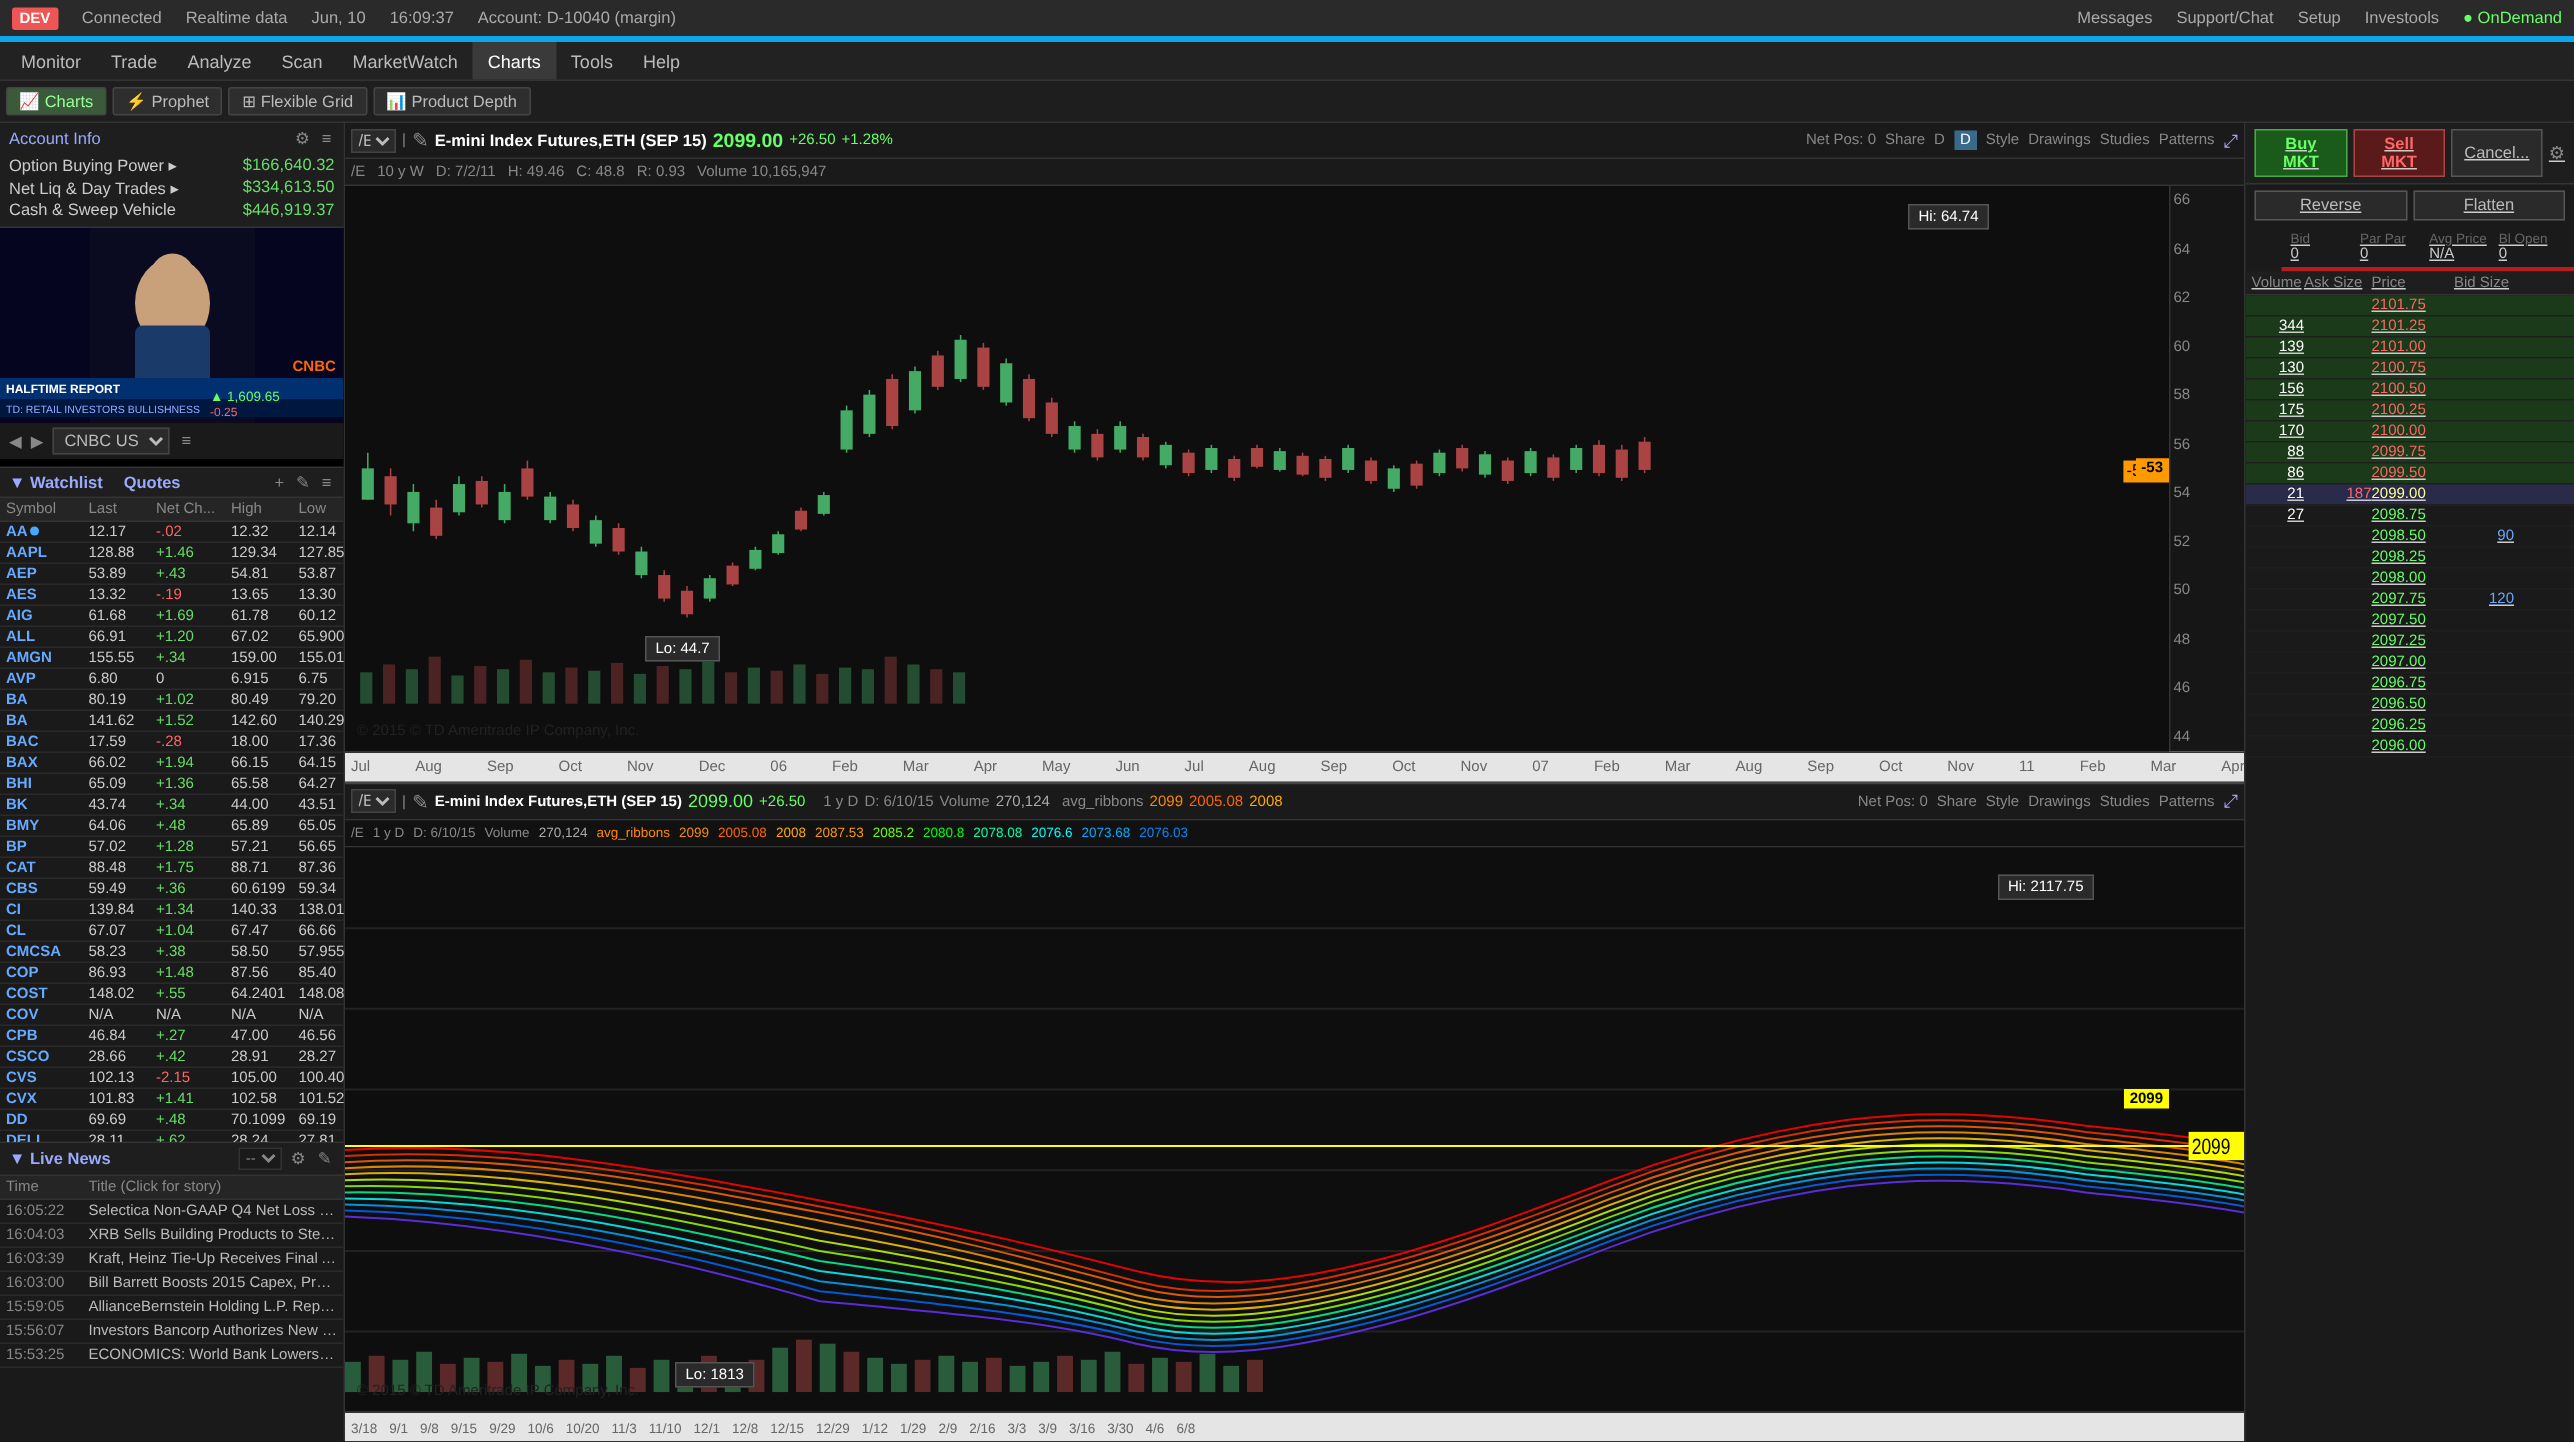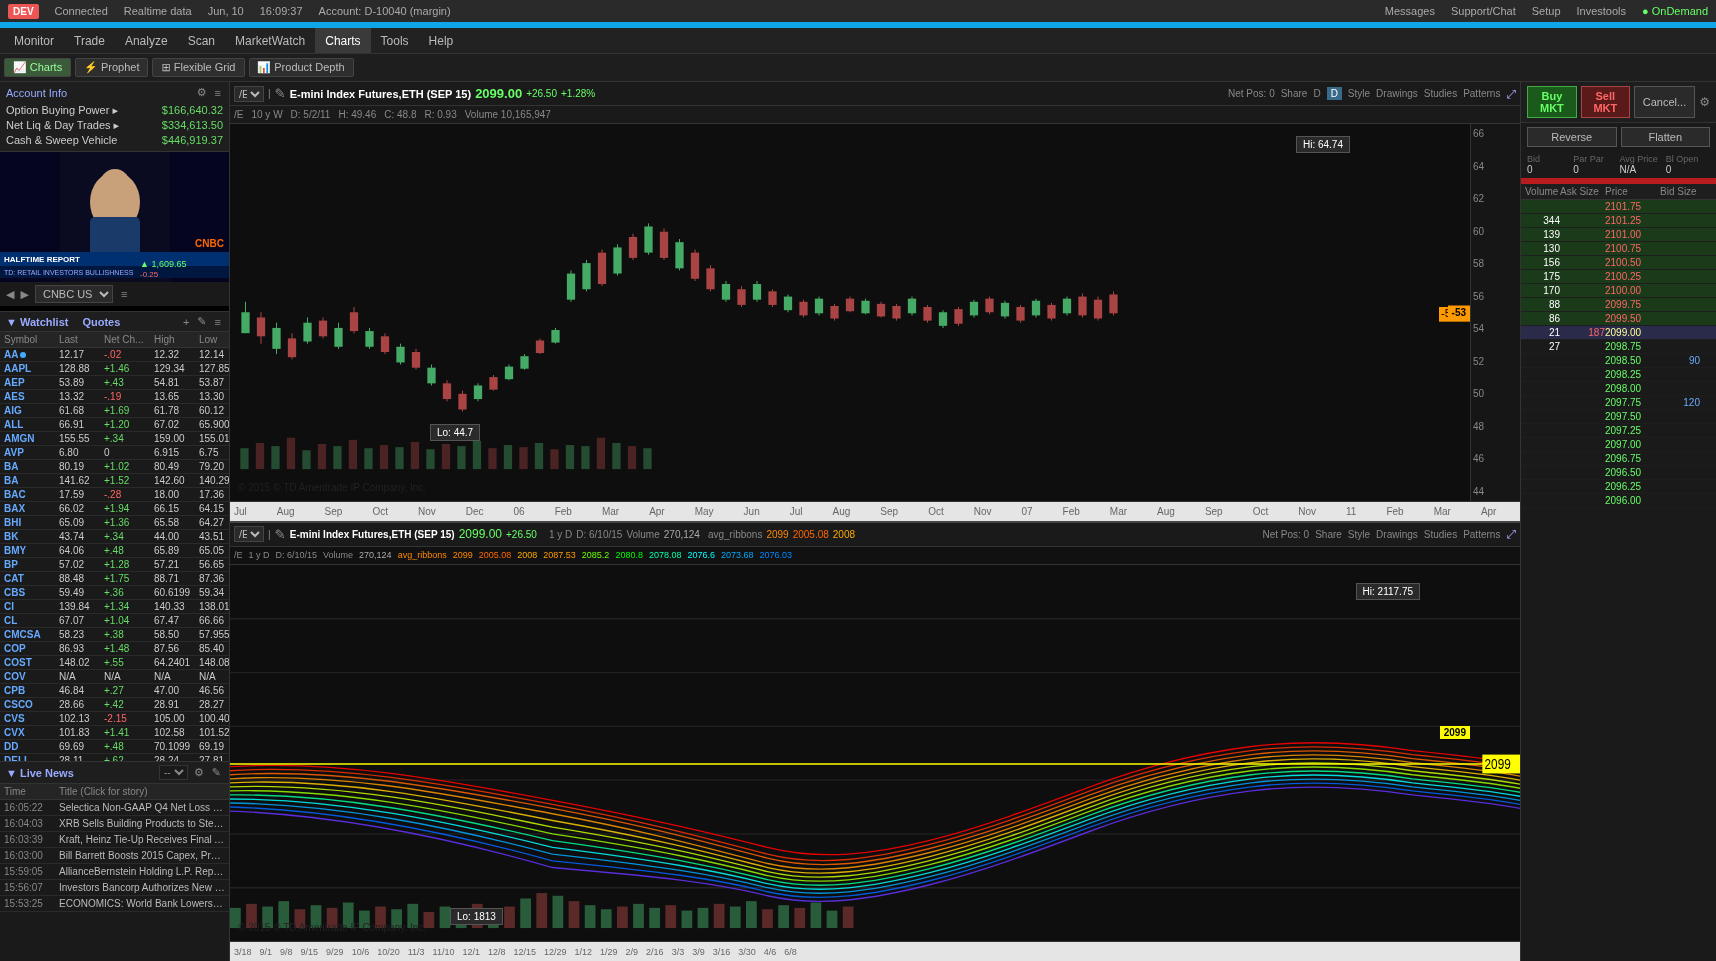--- a/index.html
+++ b/index.html
@@ -1,19 +1,19 @@
 <!DOCTYPE html>
 <html><head>
   <meta charset="utf-8">
   <style>
     * { margin: 0; padding: 0; box-sizing: border-box; }
     body { background: #1a1a1a; color: #ccc; font-family: Arial, sans-serif; font-size: 11px; overflow: hidden; width: 1716px; height: 961px; }
     
     
-    .top-bar { display: flex; align-items: center; background: #2a2a2a; height: 28px; border-bottom: 6px solid #0ea5e9; padding: 0 8px; gap: 16px; justify-content: center; }
+    .top-bar { display: flex; align-items: center; background: #2a2a2a; height: 28px; border-bottom: 4px solid #0ea5e9; padding: 0 8px; gap: 16px; justify-content: center; }
     .dev-badge { background: #e55; color: #fff; font-weight: bold; padding: 2px 5px; border-radius: 2px; font-size: 10px; }
     .top-bar-item { color: #aaa; font-size: 11px; }
     .top-bar-right { margin-left: auto; display: flex; gap: 16px; align-items: center; }
     
     
     .nav-bar { display: flex; align-items: center; background: #222; height: 26px; border-bottom: 1px solid #333; padding: 0 4px; }
     .nav-item { color: #bbb; padding: 0 10px; height: 100%; display: flex; align-items: center; cursor: pointer; font-size: 12px; }
     .nav-item:hover, .nav-item.active { background: #3a3a3a; color: #fff; }
     
     
@@ -69,31 +69,31 @@
     .chart-symbol { color: #fff; font-size: 11px; font-weight: bold; }
     .chart-price { color: #6f6; font-size: 13px; font-weight: bold; }
     .chart-change { color: #6f6; font-size: 10px; }
     .chart-info-bar { display: flex; gap: 8px; background: #1a1a1a; height: 18px; align-items: center; padding: 0 4px; border-bottom: 1px solid #333; font-size: 10px; color: #888; }
     .chart-right-axis { width: 50px; background: #161616; border-left: 1px solid #333; display: flex; flex-direction: column; justify-content: space-between; padding: 4px 2px; font-size: 10px; color: #888; }
     .chart-bottom-axis { height: 20px; background: #e5e5e5; border-top: 1px solid #333; display: flex; align-items: center; padding: 0 4px; font-size: 10px; color: #666; gap: 40px; }
     .chart-top-section { display: flex; flex-direction: column; flex: 1; }
     .chart2-toolbar { display: flex; align-items: center; background: #1a1a1a; height: 24px; border-bottom: 1px solid #333; padding: 0 4px; gap: 4px; font-size: 10px; color: #888; }
     
     
-    .right-panel { width: 196px; background: #1a1a1a; border-left: 1px solid #333; display: flex; flex-direction: column; flex-shrink: 0; }
+    .right-panel { width: 220px; background: #1a1a1a; border-left: 1px solid #333; display: flex; flex-direction: column; flex-shrink: 0; text-decoration: underline; }
     .order-panel { flex: 1; display: flex; flex-direction: column; }
     .order-header { background: #1e1e1e; padding: 4px 6px; border-bottom: 1px solid #333; display: flex; gap: 4px; }
     .buy-btn { background: #1a5a1a; border: 1px solid #4a4; color: #6f6; padding: 3px 10px; cursor: pointer; font-size: 11px; font-weight: bold; }
     .sell-btn { background: #5a1a1a; border: 1px solid #a44; color: #f66; padding: 3px 10px; cursor: pointer; font-size: 11px; font-weight: bold; }
     .cancel-btn { background: #2a2a2a; border: 1px solid #555; color: #bbb; padding: 3px 8px; cursor: pointer; font-size: 11px; }
     .order-action-row { display: flex; gap: 4px; padding: 4px 6px; }
     .reverse-btn { background: #2a2a2a; border: 1px solid #555; color: #bbb; padding: 3px 8px; cursor: pointer; font-size: 11px; flex: 1; }
     .flatten-btn { background: #2a2a2a; border: 1px solid #555; color: #bbb; padding: 3px 8px; cursor: pointer; font-size: 11px; flex: 1; }
     
-    .order-info { display: grid; grid-template-columns: 1fr 1fr 1fr 1fr; padding: 3px 6px; font-size: 10px; color: #888; border-bottom: 6px solid #b91c1c; gap: 2px; }
+    .order-info { display: grid; grid-template-columns: 1fr 1fr 1fr 1fr; padding: 3px 6px; font-size: 10px; color: #888; border-bottom: 3px solid #b91c1c; gap: 2px; margin-left: 24px; }
     .order-info-label { color: #666; font-size: 9px; }
     
     .orderbook { flex: 1; overflow-y: auto; }
     .ob-header { display: grid; grid-template-columns: 35px 45px 55px 40px; padding: 2px 4px; background: #1e1e1e; color: #888; font-size: 10px; border-bottom: 1px solid #333; }
     .ob-row { display: grid; grid-template-columns: 35px 45px 55px 40px; padding: 1px 4px; font-size: 10px; border-bottom: 1px solid #1e1e1e; }
     .ob-row.highlight-buy { background: #1a3a1a; }
     .ob-row.current { background: #2a2a4a; }
     .ob-price { color: #ff9; }
     .ob-price.buy { color: #6f6; }
     .ob-price.sell { color: #f66; }
@@ -507,21 +507,21 @@
           <button style="background:none;border:none;color:#888;font-size:10px;cursor:pointer;">Drawings</button>
           <button style="background:none;border:none;color:#888;font-size:10px;cursor:pointer;">Studies</button>
           <button style="background:none;border:none;color:#888;font-size:10px;cursor:pointer;">Patterns</button>
           <button style="background:none;border:none;color:#aaf;font-size:12px;cursor:pointer;">⤢</button>
         </div>
       </div>
 
       <div class="chart-info-bar">
         <span>/E</span>
         <span>10 y W</span>
-        <span>D: 5/2/11</span>
+        <span>D: 7/2/11</span>
         <span>H: 49.46</span>
         <span>C: 48.8</span>
         <span>R: 0.93</span>
         <span>Volume 10,165,947</span>
       </div>
 
       <div style="display:flex;flex:1;min-height:0;">
         <div style="flex:1;position:relative;overflow:hidden;background:#0e0e0e;">
           
           <div style="position:absolute;bottom:8px;left:8px;color:#222;font-size:10px;">© 2015 © TD Ameritrade IP Company, Inc.</div>

